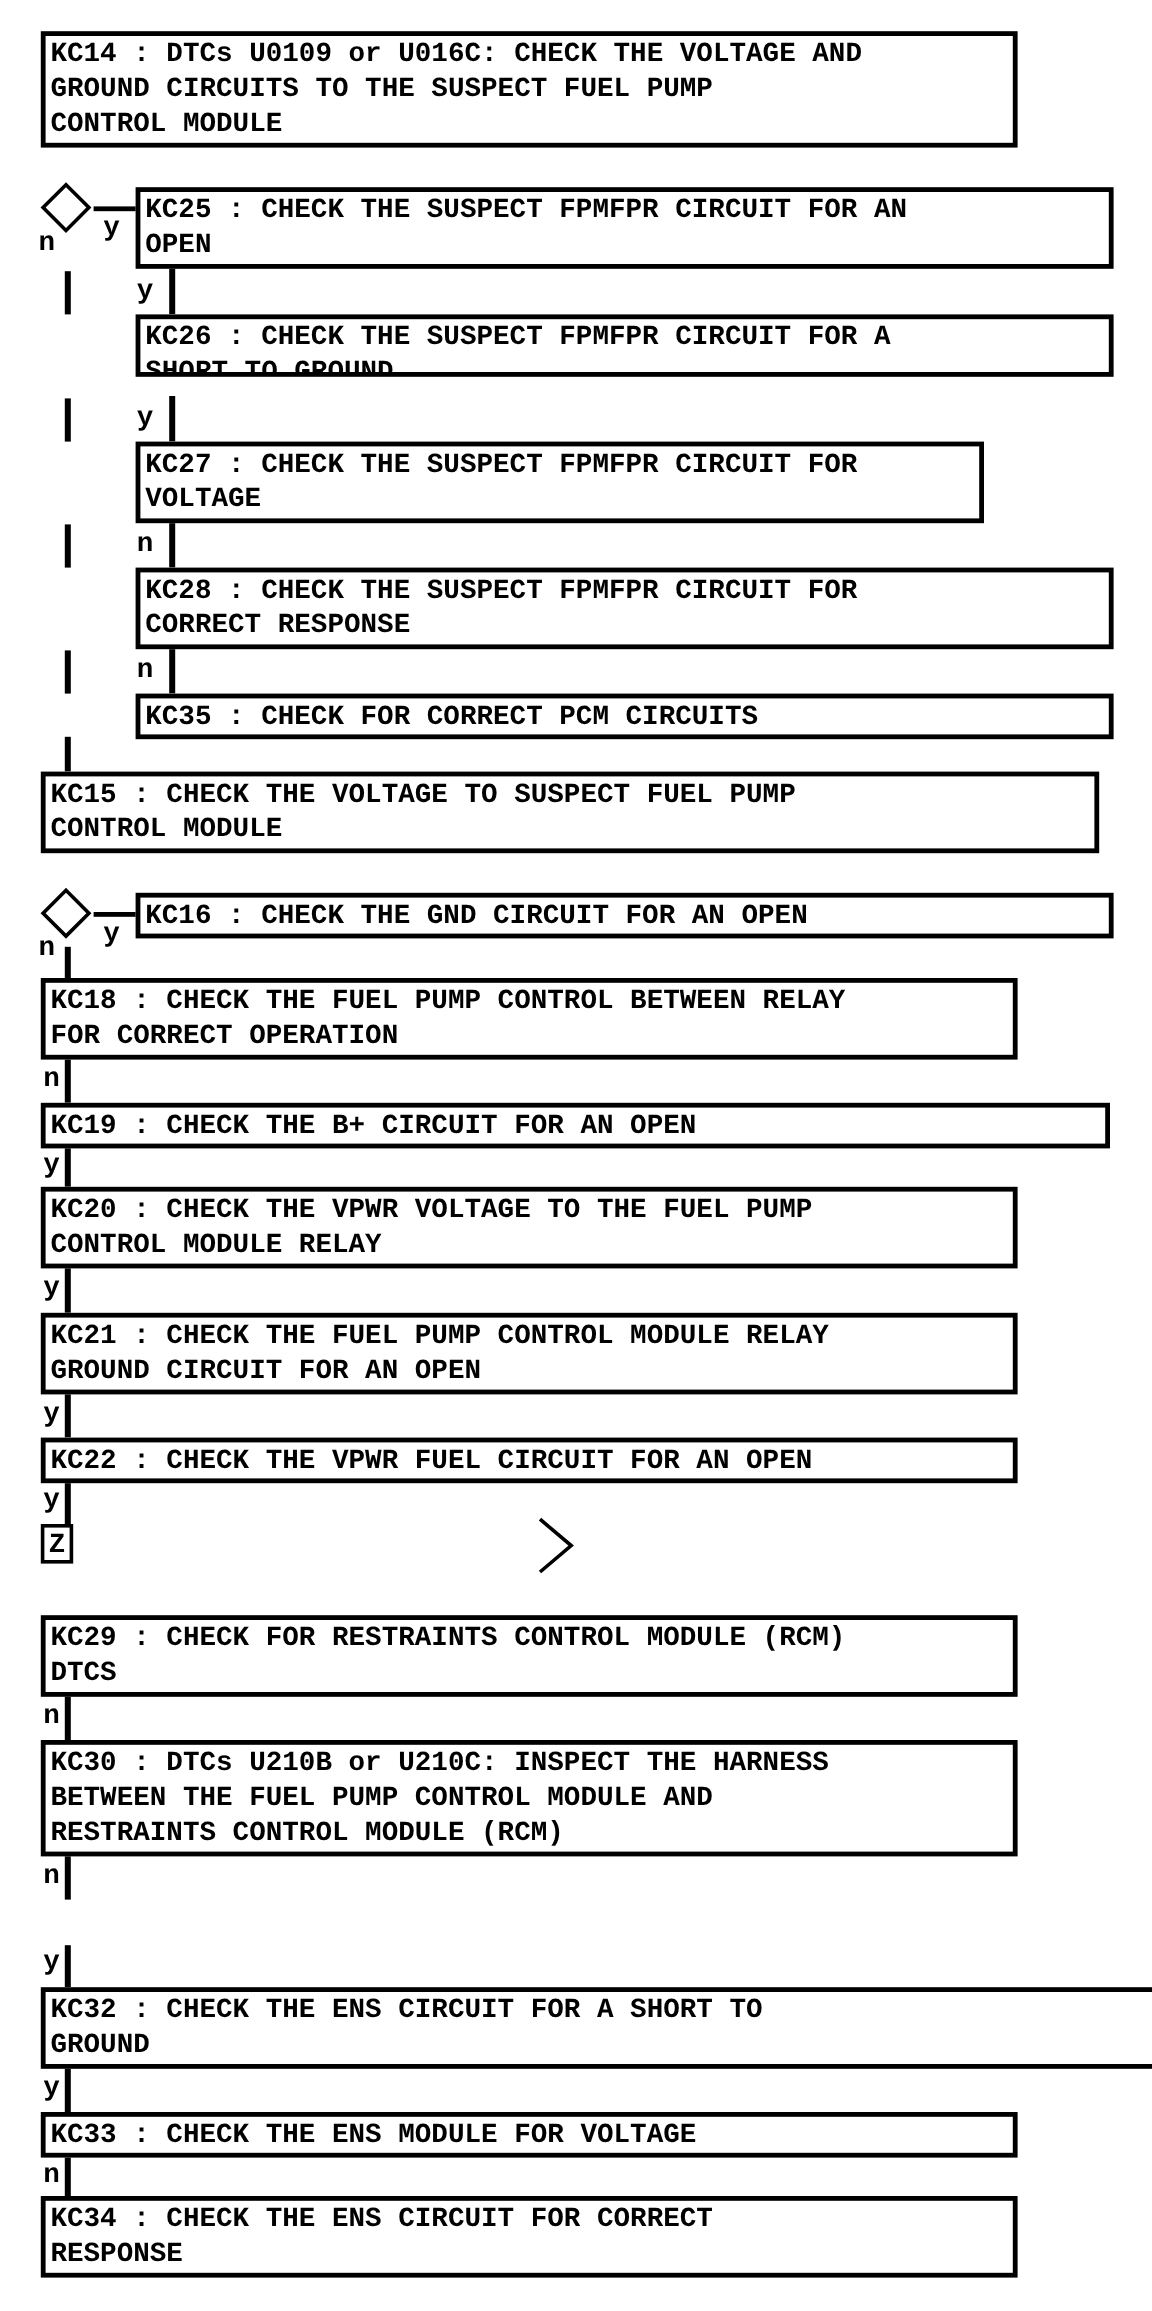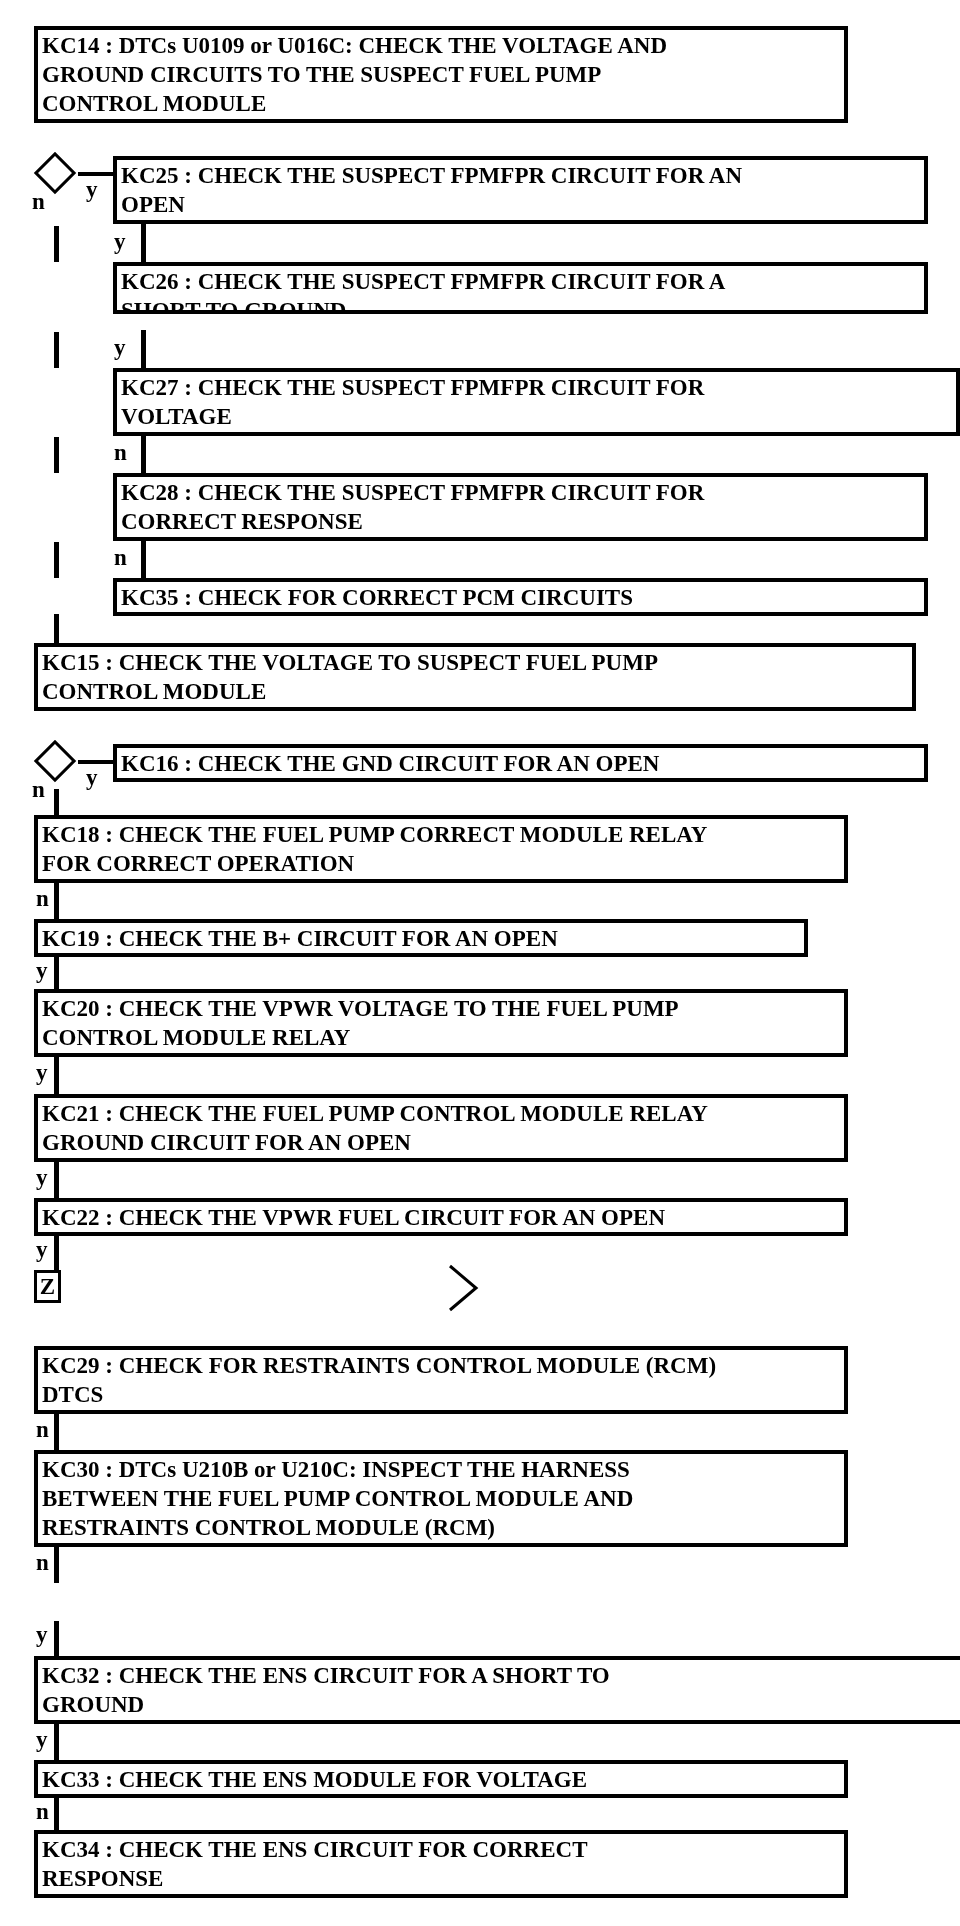--- a/index.html
+++ b/index.html
@@ -1,19 +1,19 @@
 <!DOCTYPE html>
 <html><head>
 <meta charset="utf-8">
 <style>
   * { margin:0; padding:0; box-sizing:border-box; }
   html,body { background:#ffffff; }
   .canvas {
     position:relative; width:960px; height:1926px; background:#ffffff;
-    font-family:Liberation Serif, serif; color:#000;
+    font-family:Liberation Mono, monospace; color:#000;
     overflow:hidden;
   }
   .node {
     position:absolute; border:4px solid #000; background:#fff;
     font-weight:bold; font-size:23px; line-height:29px;
     padding:1px 4px; white-space:pre-line; overflow:hidden;
   }
   .branch {
     position:absolute; font-weight:bold; font-size:23px; line-height:24px;
   }
@@ -51,21 +51,21 @@
   <div class="branch" style="left:114px;top:230px">y</div>
   <div class="vline" style="left:141px;top:224px;height:38px"></div>
 
   <div class="node" style="left:113px;top:262px;width:815px;height:52px">KC26 : CHECK THE SUSPECT FPMFPR CIRCUIT FOR A
 SHORT TO GROUND</div>
 
   <div class="vline" style="left:54px;top:332px;height:36px"></div>
   <div class="branch" style="left:114px;top:336px">y</div>
   <div class="vline" style="left:141px;top:330px;height:38px"></div>
 
-  <div class="node" style="left:113px;top:368px;width:847px;height:68px">KC27 : CHECK THE SUSPECT FPMFPR CIRCUIT FOR
+  <div class="node" style="left:113px;top:368px;width:707px;height:68px">KC27 : CHECK THE SUSPECT FPMFPR CIRCUIT FOR
 VOLTAGE</div>
 
   <div class="vline" style="left:54px;top:437px;height:36px"></div>
   <div class="branch" style="left:114px;top:441px">n</div>
   <div class="vline" style="left:141px;top:436px;height:37px"></div>
 
   <div class="node" style="left:113px;top:473px;width:815px;height:68px">KC28 : CHECK THE SUSPECT FPMFPR CIRCUIT FOR
 CORRECT RESPONSE</div>
 
   <div class="vline" style="left:54px;top:542px;height:36px"></div>
@@ -81,27 +81,27 @@
 
   <div class="diamond" style="left:40px;top:746px"></div>
   <div class="hline" style="left:78px;top:760px;width:36px"></div>
   <div class="branch" style="left:86px;top:766px">y</div>
   <div class="branch" style="left:32px;top:778px">n</div>
 
   <div class="node" style="left:113px;top:744px;width:815px;height:38px">KC16 : CHECK THE GND CIRCUIT FOR AN OPEN</div>
 
   <div class="vline" style="left:54px;top:789px;height:26px"></div>
 
-  <div class="node" style="left:34px;top:815px;width:814px;height:68px">KC18 : CHECK THE FUEL PUMP CORRECT MODULE RELAY
+  <div class="node" style="left:34px;top:815px;width:814px;height:68px">KC18 : CHECK THE FUEL PUMP CONTROL BETWEEN RELAY
 FOR CORRECT OPERATION</div>
 
   <div class="branch" style="left:36px;top:887px">n</div>
   <div class="vline" style="left:54px;top:883px;height:36px"></div>
 
-  <div class="node" style="left:34px;top:919px;width:774px;height:38px">KC19 : CHECK THE B+ CIRCUIT FOR AN OPEN</div>
+  <div class="node" style="left:34px;top:919px;width:891px;height:38px">KC19 : CHECK THE B+ CIRCUIT FOR AN OPEN</div>
 
   <div class="branch" style="left:36px;top:959px">y</div>
   <div class="vline" style="left:54px;top:957px;height:32px"></div>
 
   <div class="node" style="left:34px;top:989px;width:814px;height:68px">KC20 : CHECK THE VPWR VOLTAGE TO THE FUEL PUMP
 CONTROL MODULE RELAY</div>
 
   <div class="branch" style="left:36px;top:1061px">y</div>
   <div class="vline" style="left:54px;top:1057px;height:37px"></div>
 

